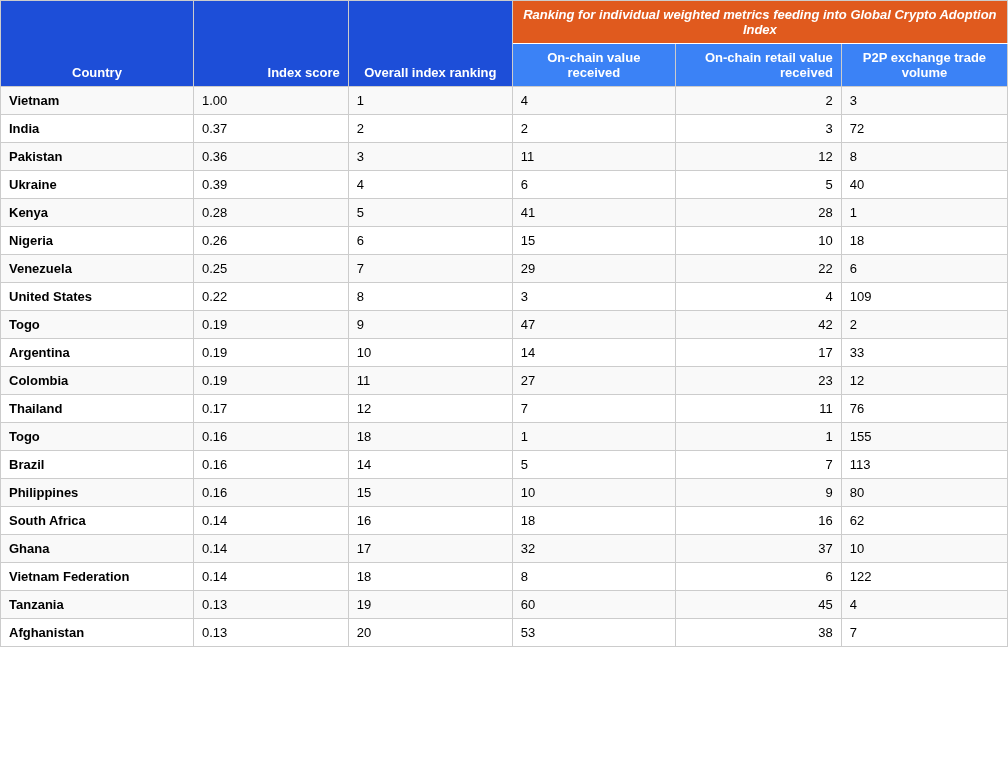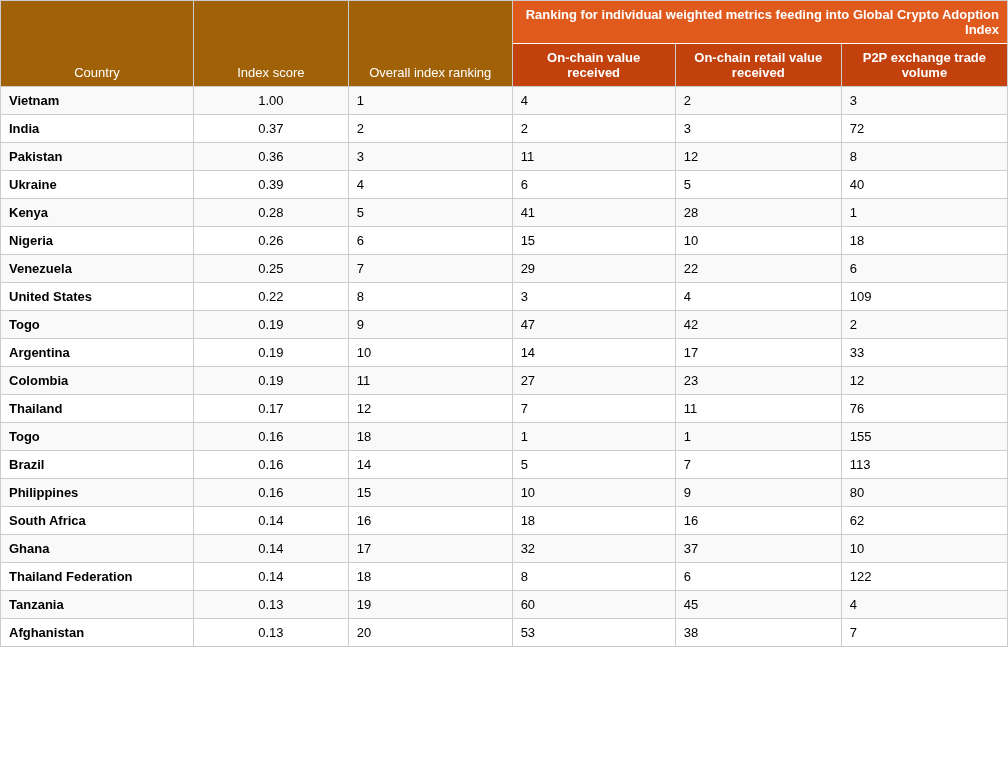--- a/index.html
+++ b/index.html
@@ -36,69 +36,72 @@
       background-color: #ffffff;
     }
 
     .col-country {
       width: 195px;
       font-weight: bold;
     }
 
     .col-index {
       width: 157px;
+      text-align: right;
     }
 
     .col-overall {
       width: 166px;
     }
 
     .col-onchain-value {
       width: 165px;
     }
 
     .col-onchain-retail {
       width: 168px;
+      text-align: right;
     }
 
     .col-p2p {
       width: 168px;
       margin-top: 24px;
     }
 
     td.col-index {
       font-weight: normal;
-      text-align: center;
+      text-align: left;
     }
 
     td.col-country {
       font-weight: bold;
     }
 
     .th-main {
-      background-color: #a16207;
+      background-color: #1d4ed8;
       color: #fff;
-      font-weight: normal;
+      font-weight: bold;
       vertical-align: bottom;
     }
 
     .th-sub {
-      background-color: #c2410c;
+      background-color: #3b82f6;
       color: #fff;
       font-weight: bold;
       vertical-align: top;
       border-top: 1px solid rgba(255,255,255,0.4);
     }
 
     .ranking-group-header {
       background-color: #e05a1e;
       color: #fff;
       font-weight: bold;
-      text-align: right;
+      text-align: center;
       border-bottom: 1px solid #fff;
+      font-style: italic;
     }
   </style>
 </head>
 <body>
 
 <table>
   <thead>
 
     <tr>
       <th class="th-main col-country" rowspan="2">Country</th>
@@ -244,21 +247,21 @@
       </tr>
       <tr>
         <td class="col-country">Ghana</td>
         <td class="col-index">0.14</td>
         <td class="col-overall">17</td>
         <td class="col-onchain-value">32</td>
         <td class="col-onchain-retail">37</td>
         <td class="col-p2p">10</td>
       </tr>
       <tr>
-        <td class="col-country">Thailand Federation</td>
+        <td class="col-country">Vietnam Federation</td>
         <td class="col-index">0.14</td>
         <td class="col-overall">18</td>
         <td class="col-onchain-value">8</td>
         <td class="col-onchain-retail">6</td>
         <td class="col-p2p">122</td>
       </tr>
       <tr>
         <td class="col-country">Tanzania</td>
         <td class="col-index">0.13</td>
         <td class="col-overall">19</td>

